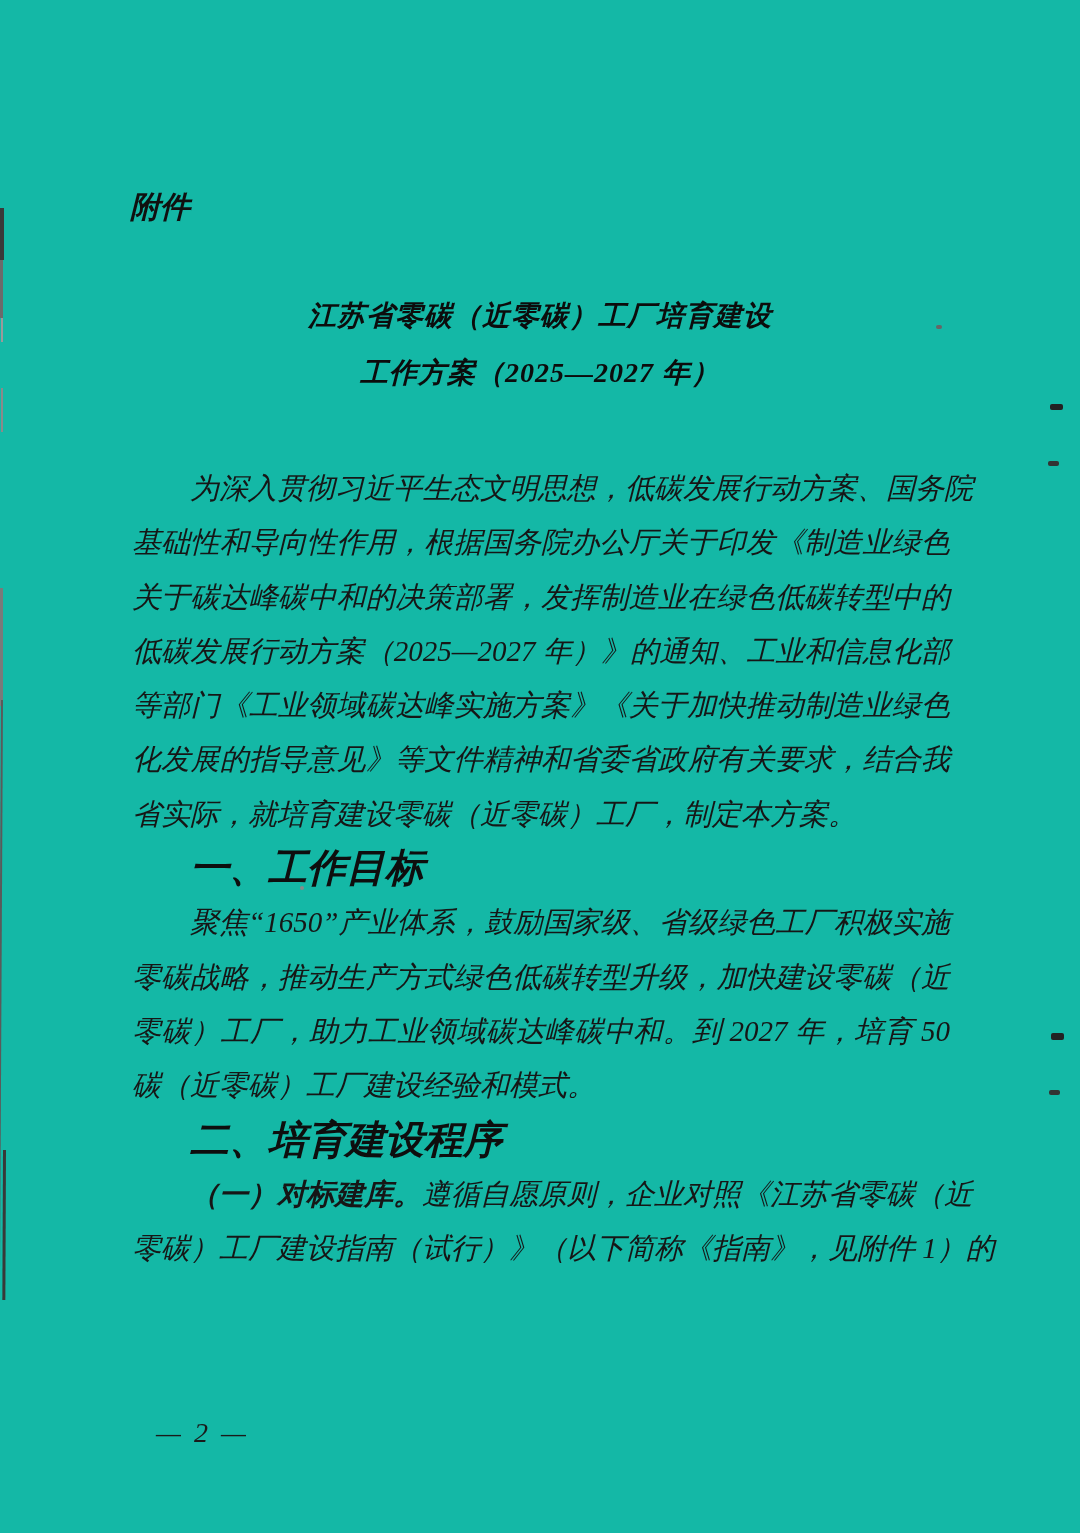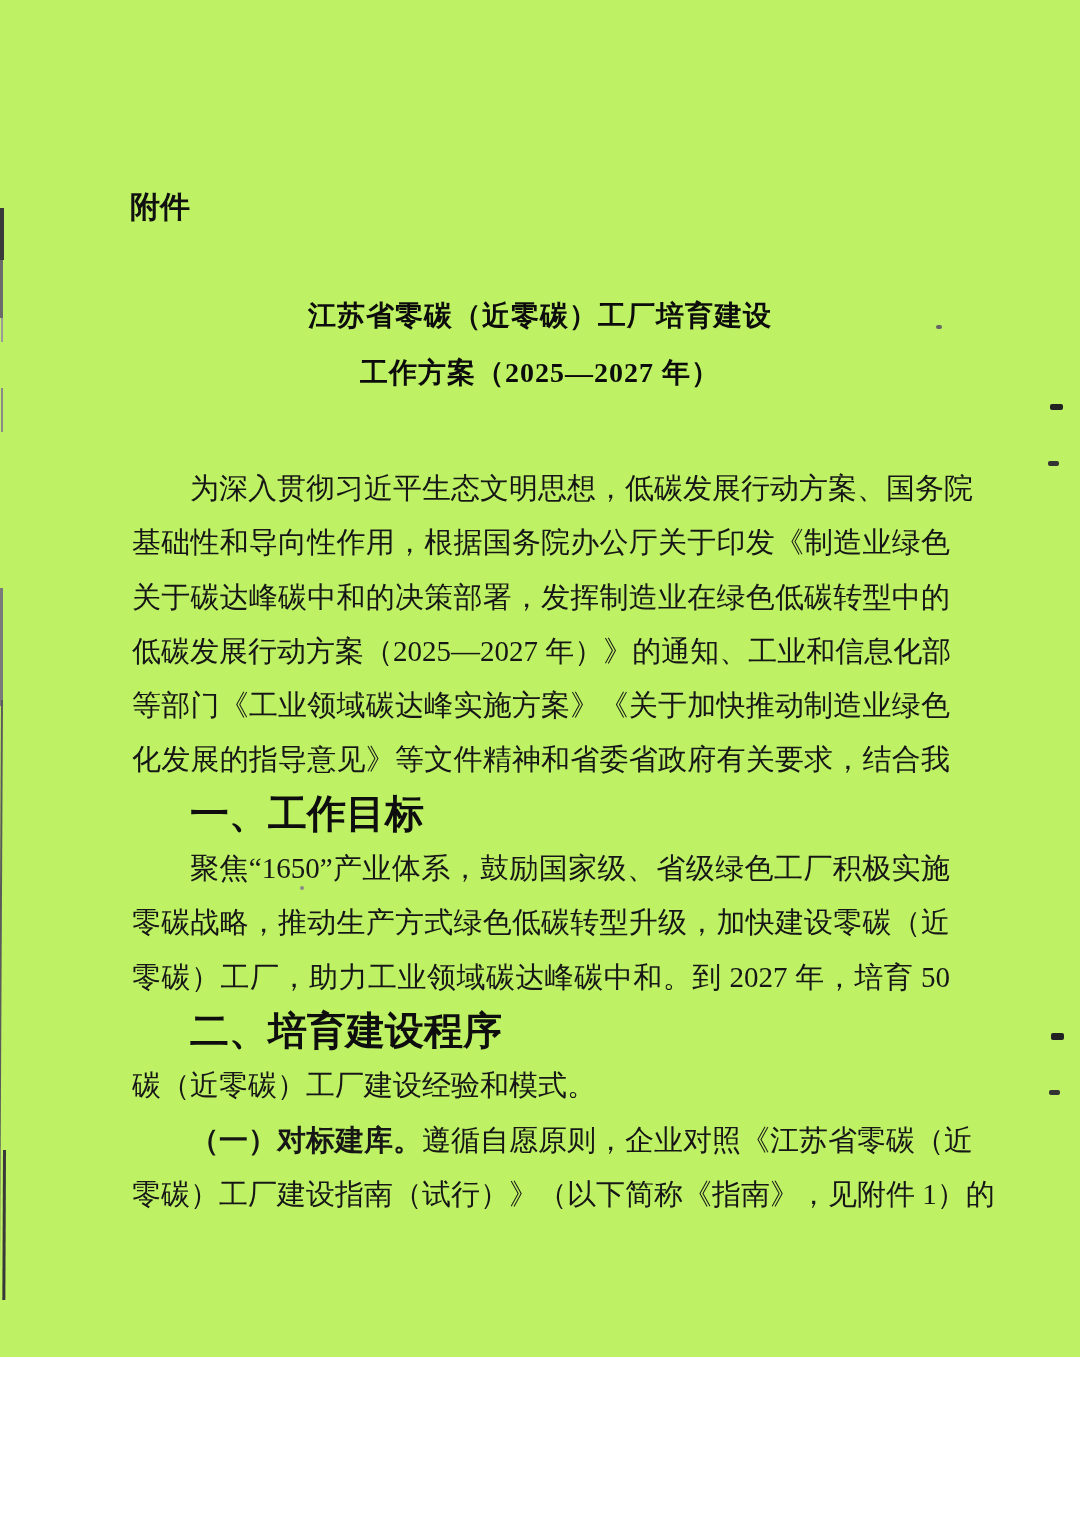--- a/index.html
+++ b/index.html
@@ -1,23 +1,24 @@
 <!DOCTYPE html>
 <html><head>
 <meta charset="utf-8">
 <style>
   html, body { margin:0; padding:0; background:#ffffff; }
   .page {
     position: relative;
     width: 1080px;
-    height: 1357px;
-    background: #bef264;
+    height: 1533px;
+    background: #14b8a6;
     overflow: hidden;
     font-family: "Liberation Serif", "DejaVu Serif", serif;
     color: #141414;
+    font-style: italic;
   }
 
   
   .attachment {
     position: absolute;
     left: 130px;
     top: 189px;
     font-family: "Liberation Sans", "DejaVu Sans", sans-serif;
     font-weight: 700;
     font-size: 30px;
@@ -109,25 +110,26 @@
     <div>工作方案（2025—2027 年）</div>
   </div>
 
   <div class="doc-body">
       <div class="bline indent">为深入贯彻习近平生态文明思想，低碳发展行动方案、国务院</div>
       <div class="bline">基础性和导向性作用，根据国务院办公厅关于印发《制造业绿色</div>
       <div class="bline">关于碳达峰碳中和的决策部署，发挥制造业在绿色低碳转型中的</div>
       <div class="bline">低碳发展行动方案（2025—2027 年）》的通知、工业和信息化部</div>
       <div class="bline">等部门《工业领域碳达峰实施方案》《关于加快推动制造业绿色</div>
       <div class="bline">化发展的指导意见》等文件精神和省委省政府有关要求，结合我</div>
+      <div class="bline pend">省实际，就培育建设零碳（近零碳）工厂，制定本方案。</div>
       <div class="bline heading indent">一、工作目标</div>
       <div class="bline indent">聚焦“1650”产业体系，鼓励国家级、省级绿色工厂积极实施</div>
       <div class="bline">零碳战略，推动生产方式绿色低碳转型升级，加快建设零碳（近</div>
       <div class="bline">零碳）工厂，助力工业领域碳达峰碳中和。到 2027 年，培育 50</div>
+      <div class="bline pend">碳（近零碳）工厂建设经验和模式。</div>
       <div class="bline heading indent">二、培育建设程序</div>
-      <div class="bline pend">碳（近零碳）工厂建设经验和模式。</div>
       <div class="bline indent"><span class="lead">（一）对标建库。</span>遵循自愿原则，企业对照《江苏省零碳（近</div>
       <div class="bline">零碳）工厂建设指南（试行）》（以下简称《指南》，见附件 1）的</div>
     </div>
 
   <div class="pagenum">— 2 —</div>
 
 </div>
 
 </body></html>

